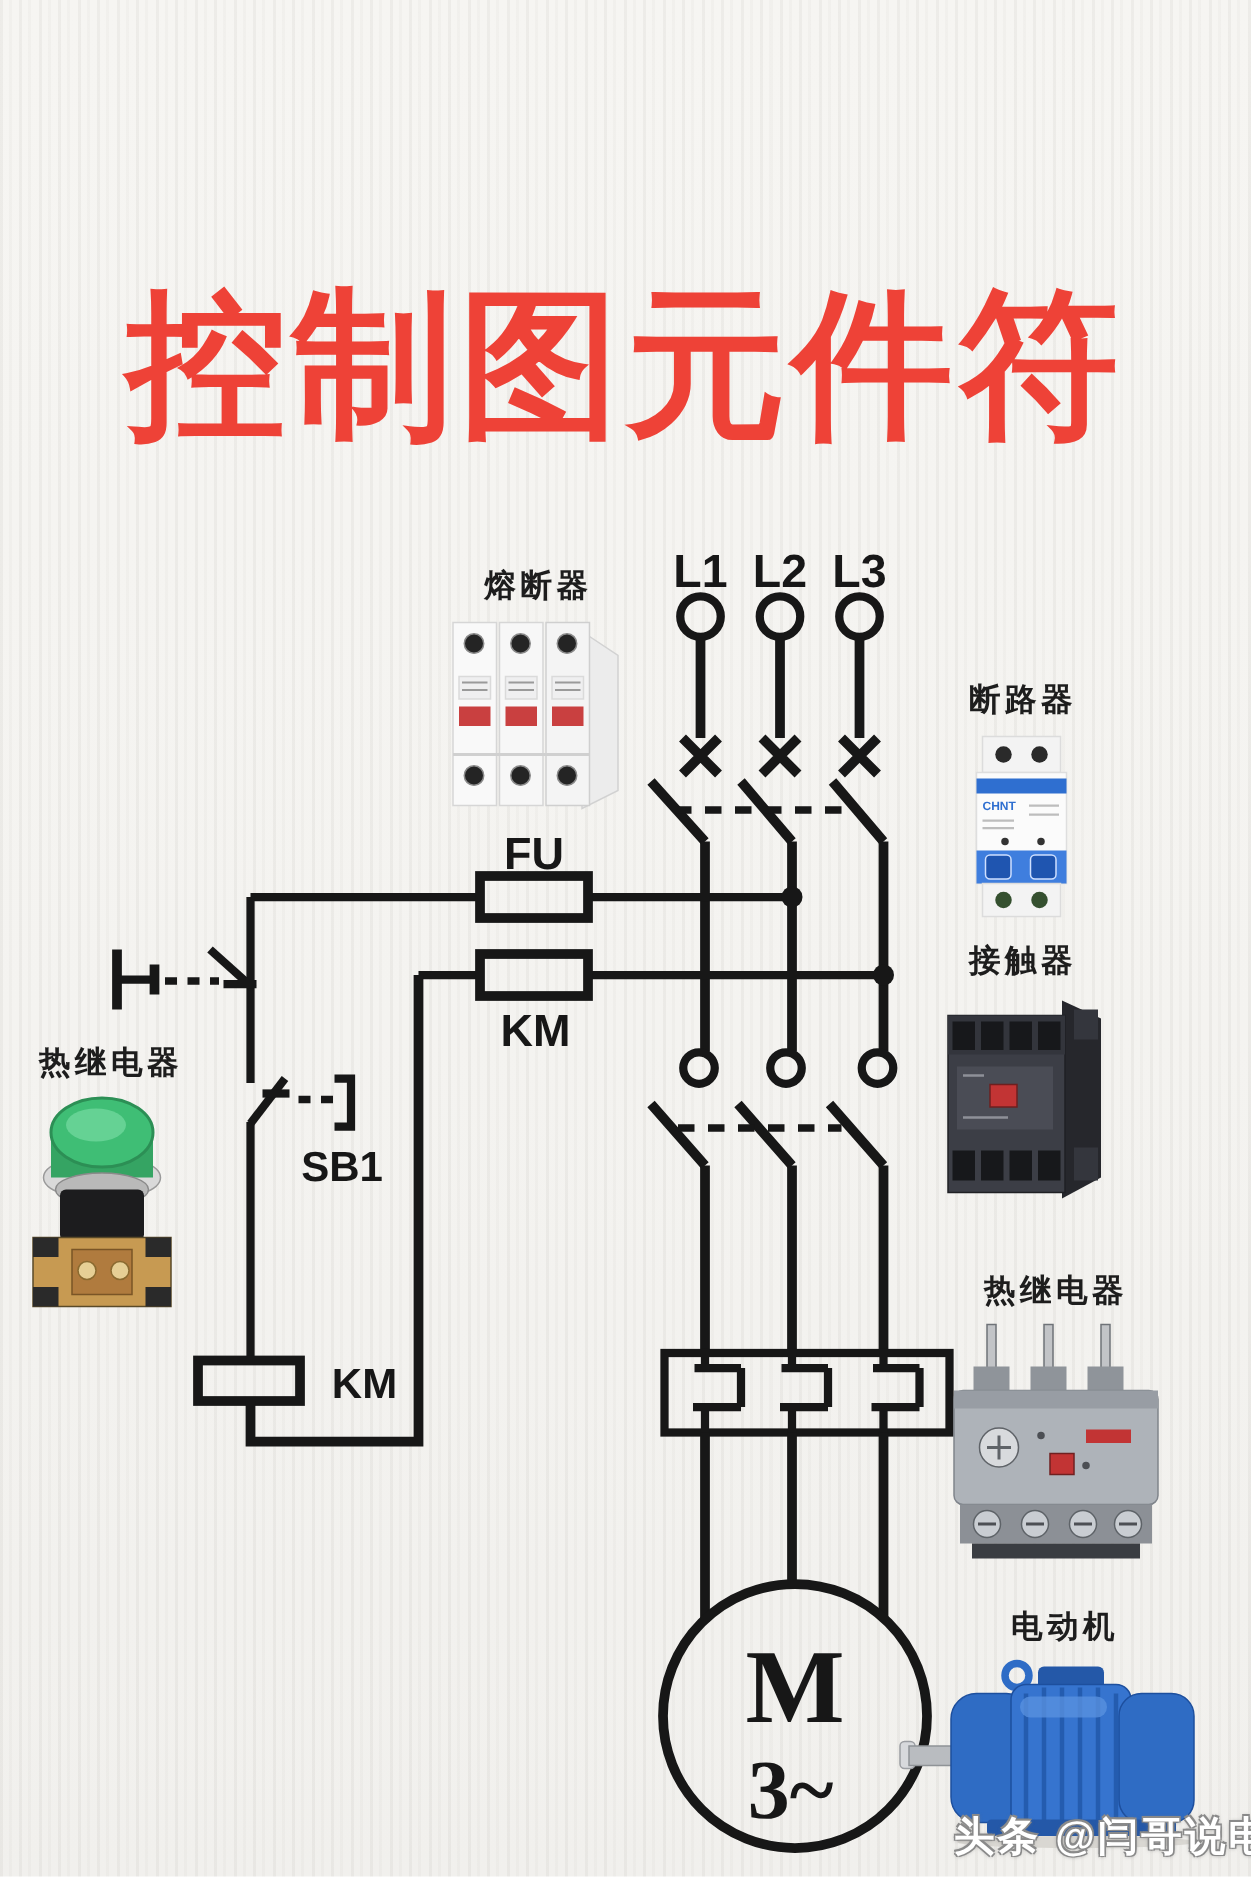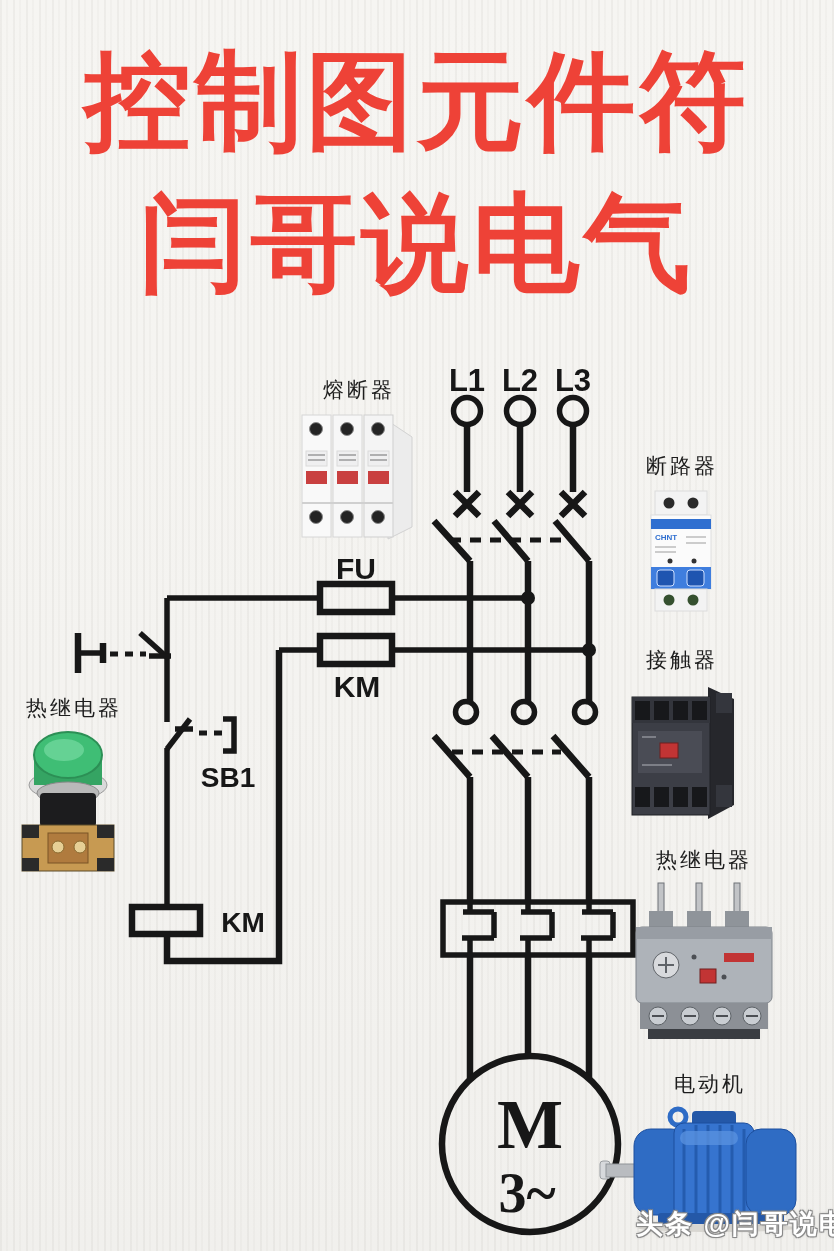--- a/index.html
+++ b/index.html
@@ -26,37 +26,36 @@
   svg.circuit{position:absolute;left:0;top:0;}
   .ln{stroke:var(--line,#171717);stroke-width:5.5;fill:none;}
   .ln6{stroke:var(--line,#171717);stroke-width:6.5;fill:none;}
   .dash{stroke:var(--line,#171717);stroke-width:5;fill:none;stroke-dasharray:11 9;}
   .dash2{stroke:var(--line,#171717);stroke-width:5;fill:none;stroke-dasharray:8 7;}
   .dot{fill:var(--line,#171717);stroke:none;}
   .sym-text{font-family:"Liberation Sans",sans-serif;font-weight:bold;fill:var(--line,#171717);}
   .serif-text{font-family:"Liberation Serif",serif;font-weight:bold;fill:var(--line,#171717);}
   .photo-card{position:absolute;}
   .comp-label{
-    font-size:21px;font-weight:normal;color:var(--label-black,#1d1d1d);
+    font-size:21px;font-weight:bold;color:var(--label-black,#1d1d1d);
     letter-spacing:3px;text-align:center;white-space:nowrap;margin-bottom:3px;
   }
   .watermark{
     position:absolute;left:636px;top:1206px;
     font-size:27px;font-weight:bold;letter-spacing:2px;white-space:nowrap;
     color:var(--watermark-white,#ffffff);
     text-shadow:-1px -1px 0 #8a8a8a,1px -1px 0 #8a8a8a,-1px 1px 0 #8a8a8a,1px 1px 0 #8a8a8a,0 0 3px #777;
   }
 </style>
 </head>
 <body>
 
 <div class="canvas">
 
-  <div class="title title-1">控制图元件符</div>
-  <div class="title title-2">闫哥说电气</div>
+  <div class="title title-2">控制图元件符</div>
 
   <svg class="circuit" width="834" height="1251" viewBox="0 0 834 1251">
 
     <g>
       <text class="sym-text" x="467" y="391" font-size="31" text-anchor="middle">L1</text>
       <text class="sym-text" x="520" y="391" font-size="31" text-anchor="middle">L2</text>
       <text class="sym-text" x="573" y="391" font-size="31" text-anchor="middle">L3</text>
       <circle class="ln" cx="467" cy="411" r="13.5"></circle>
       <circle class="ln" cx="520" cy="411" r="13.5"></circle>
       <circle class="ln" cx="573" cy="411" r="13.5"></circle>
@@ -173,21 +172,21 @@
       <circle cx="68" cy="78" r="2.5" fill="#333"></circle>
       <rect x="25" y="84" width="60" height="22" fill="#3f7ede"></rect>
       <rect x="31" y="87" width="17" height="16" rx="3" fill="#1f55b0" stroke="#cfe0ff"></rect>
       <rect x="61" y="87" width="17" height="16" rx="3" fill="#1f55b0" stroke="#cfe0ff"></rect>
       <rect x="29" y="106" width="52" height="22" fill="#f3f3f3" stroke="#dcdcdc"></rect>
       <circle cx="43" cy="117" r="5.5" fill="#35502f"></circle>
       <circle cx="67" cy="117" r="5.5" fill="#35502f"></circle>
     </svg>
   </div>
 
-  <div class="photo-card" style="left:612px;top:646px;width:140px;">
+  <div class="photo-card" style="left:612px;top:626px;width:140px;">
     <div class="comp-label">接触器</div>
     <svg width="140" height="152" viewBox="0 0 140 152">
       <polygon points="96,10 122,22 122,128 96,142" fill="#26272c"></polygon>
       <rect x="104" y="16" width="16" height="20" fill="#34363d"></rect>
       <rect x="104" y="108" width="16" height="22" fill="#34363d"></rect>
       <rect x="20" y="20" width="78" height="118" fill="#3c3e46" stroke="#1f2024"></rect>
       <rect x="20" y="20" width="78" height="26" fill="#33353c"></rect>
       <rect x="23" y="24" width="15" height="19" fill="#17181b"></rect>
       <rect x="42" y="24" width="15" height="19" fill="#17181b"></rect>
       <rect x="61" y="24" width="15" height="19" fill="#17181b"></rect>

